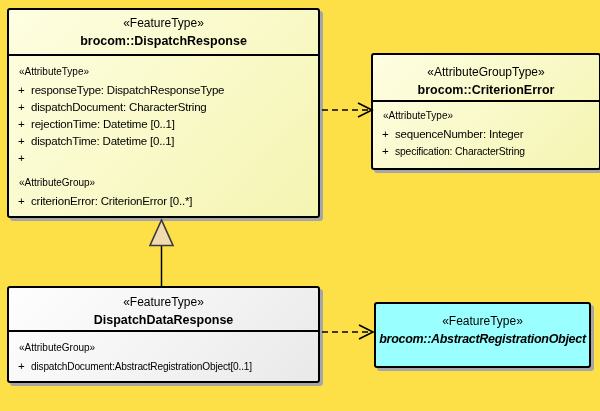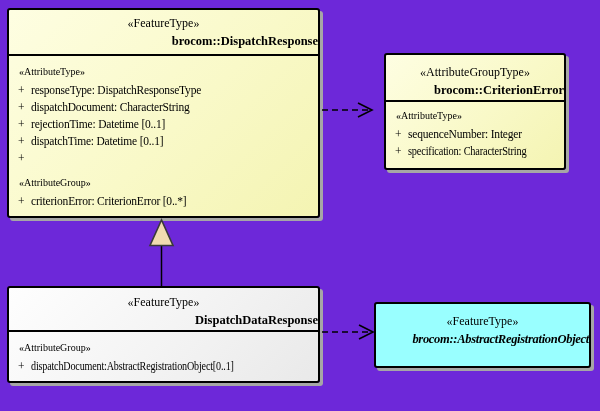--- a/index.html
+++ b/index.html
@@ -1,31 +1,31 @@
 <!DOCTYPE html>
 <html><head>
 <meta charset="utf-8">
 <style>
   html,body{margin:0;padding:0;background:#fff;}
   .canvas{
-    position:relative;width:600px;height:411px;background:#6d28d9;overflow:hidden;
-    font-family:Liberation Serif, serif;color:#000;
+    position:relative;width:600px;height:411px;background:#fde047;overflow:hidden;
+    font-family:Liberation Sans, sans-serif;color:#000;
   }
   .uml-box{
     position:absolute;box-sizing:border-box;
     border:2px solid #000;border-radius:3px;
     box-shadow:3px 3px 0 #a6a6a6;
   }
   .box-yellow{background:linear-gradient(135deg,#fefee2 0%,#f9f9c8 55%,#f4f4b2 100%);}
   .box-gray{background:linear-gradient(135deg,#fefefe 0%,#f3f3f3 55%,#e9e9e9 100%);}
   .box-cyan{background:#99ffff;}
   .hdr{box-sizing:border-box;border-bottom:2px solid #000;text-align:center;}
   .hdr-noline{box-sizing:border-box;text-align:center;}
   .stereo{display:block;font-size:12px;line-height:18px;white-space:nowrap;}
-  .cls-name{display:block;font-size:12.5px;font-weight:bold;line-height:18px;white-space:nowrap;text-align:right;}
+  .cls-name{display:block;font-size:12.5px;font-weight:bold;line-height:18px;white-space:nowrap;}
   .cls-name.abstract{font-style:italic;}
   .body{box-sizing:border-box;}
   .sect-label{height:20px;line-height:20px;padding-left:10px;font-size:10px;white-space:nowrap;}
   .row{display:flex;height:17px;line-height:17px;font-size:11.5px;white-space:nowrap;align-items:center;}
   .row .vis{width:22px;padding-left:9px;box-sizing:border-box;flex:0 0 22px;}
   .row .txt{display:inline-block;transform-origin:left center;letter-spacing:-0.2px;}
   .sect-gap{margin-top:6px;}
   .sq90{transform:scaleX(0.90);}
   .sq88{transform:scaleX(0.88);}
   .conn-svg{position:absolute;left:0;top:0;pointer-events:none;}
@@ -62,21 +62,21 @@
         <span class="vis">+</span>
       </div>
       <div class="sect-label sect-gap">«AttributeGroup»</div>
       <div class="row">
         <span class="vis">+</span>
         <span class="txt">criterionError: CriterionError [0..*]</span>
       </div>
     </div>
   </div>
 
-  <div class="uml-box box-yellow" style="left:384px;top:53px;width:182px;height:117px;">
+  <div class="uml-box box-yellow" style="left:371px;top:53px;width:230px;height:117px;">
     <div class="hdr" style="height:47px;padding-top:8px;">
       <span class="stereo">«AttributeGroupType»</span>
       <span class="cls-name">brocom::CriterionError</span>
     </div>
     <div class="body" style="padding-top:4px;">
       <div class="sect-label">«AttributeType»</div>
       <div class="row">
         <span class="vis">+</span>
         <span class="txt">sequenceNumber: Integer</span>
       </div>

